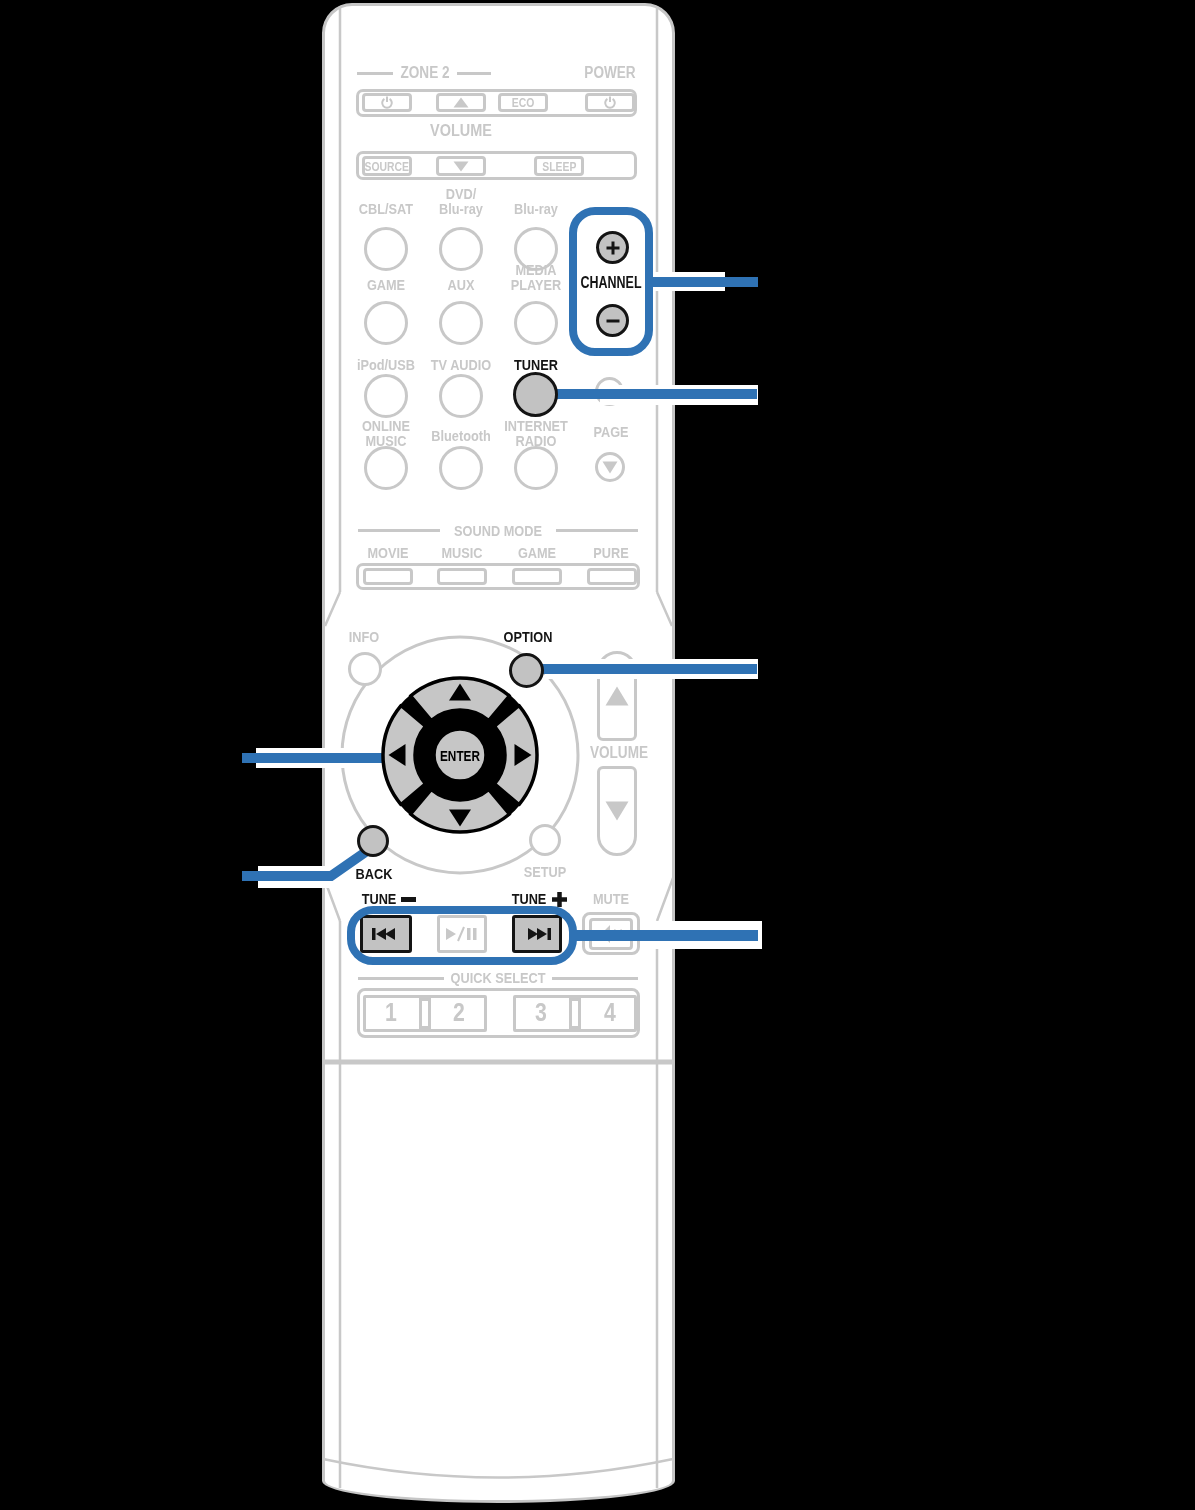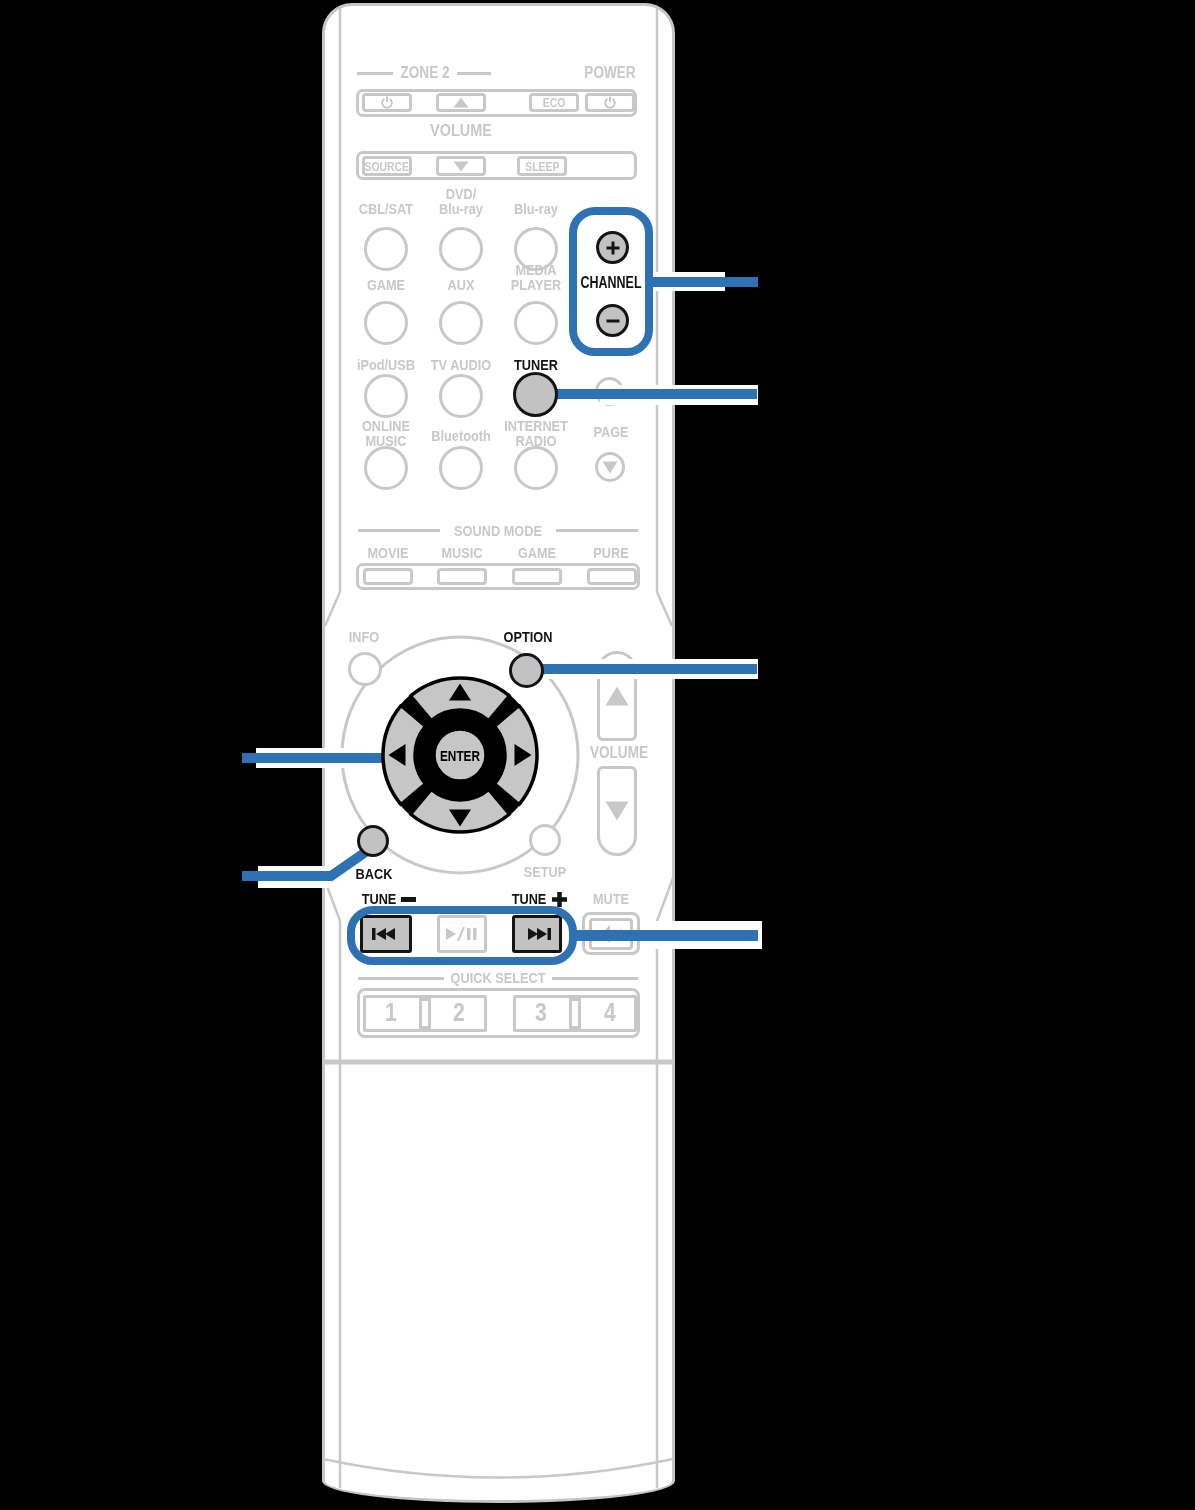--- a/index.html
+++ b/index.html
@@ -53,42 +53,42 @@
   <svg width="14" height="14" viewBox="0 0 14 14">
       <path d="M4.4,2.9 A4.8,4.8 0 1 0 9.6,2.9" stroke="#c8c8c8" stroke-width="2" fill="none"></path>
       <line x1="7" y1="0.5" x2="7" y2="6" stroke="#c8c8c8" stroke-width="2"></line>
     </svg>
 </div>
 <div class="kbtn" style="left:436px;top:93px;width:44px;height:13px">
   <svg width="16" height="11" viewBox="0 0 16 11">
       <polygon points="8,0.5 15.5,10.5 0.5,10.5" fill="#c8c8c8"></polygon>
     </svg>
 </div>
-<div class="kbtn" style="left:529px;top:93px;width:44px;height:13px">
+<div class="kbtn" style="left:498px;top:93px;width:44px;height:13px">
   <span class="lbl2">ECO</span>
 </div>
 <div class="kbtn" style="left:585px;top:93px;width:44px;height:13px">
   <svg width="14" height="14" viewBox="0 0 14 14">
       <path d="M4.4,2.9 A4.8,4.8 0 1 0 9.6,2.9" stroke="#c8c8c8" stroke-width="2" fill="none"></path>
       <line x1="7" y1="0.5" x2="7" y2="6" stroke="#c8c8c8" stroke-width="2"></line>
     </svg>
 </div>
 
 <div class="lbl" style="left:461px;top:123px;font-size:17px">VOLUME</div>
 
 <div class="cont" style="left:356px;top:151px;width:275px;height:23px"></div>
 <div class="kbtn" style="left:362px;top:156px;width:44px;height:14px">
   <span class="lbl2">SOURCE</span>
 </div>
 <div class="kbtn" style="left:436px;top:156px;width:44px;height:14px">
   <svg width="16" height="11" viewBox="0 0 16 11">
       <polygon points="0.5,0.5 15.5,0.5 8,10.5" fill="#c8c8c8"></polygon>
     </svg>
 </div>
-<div class="kbtn" style="left:517px;top:156px;width:44px;height:14px">
+<div class="kbtn" style="left:534px;top:156px;width:44px;height:14px">
   <span class="lbl2">SLEEP</span>
 </div>
 
 <div class="lbl" style="left:386px;top:201px">CBL/SAT</div>
 <div class="lbl" style="left:461px;top:186px">
     <div>DVD/</div>
     <div>Blu-ray</div>
   </div>
 <div class="lbl" style="left:536px;top:201px">Blu-ray</div>
 

